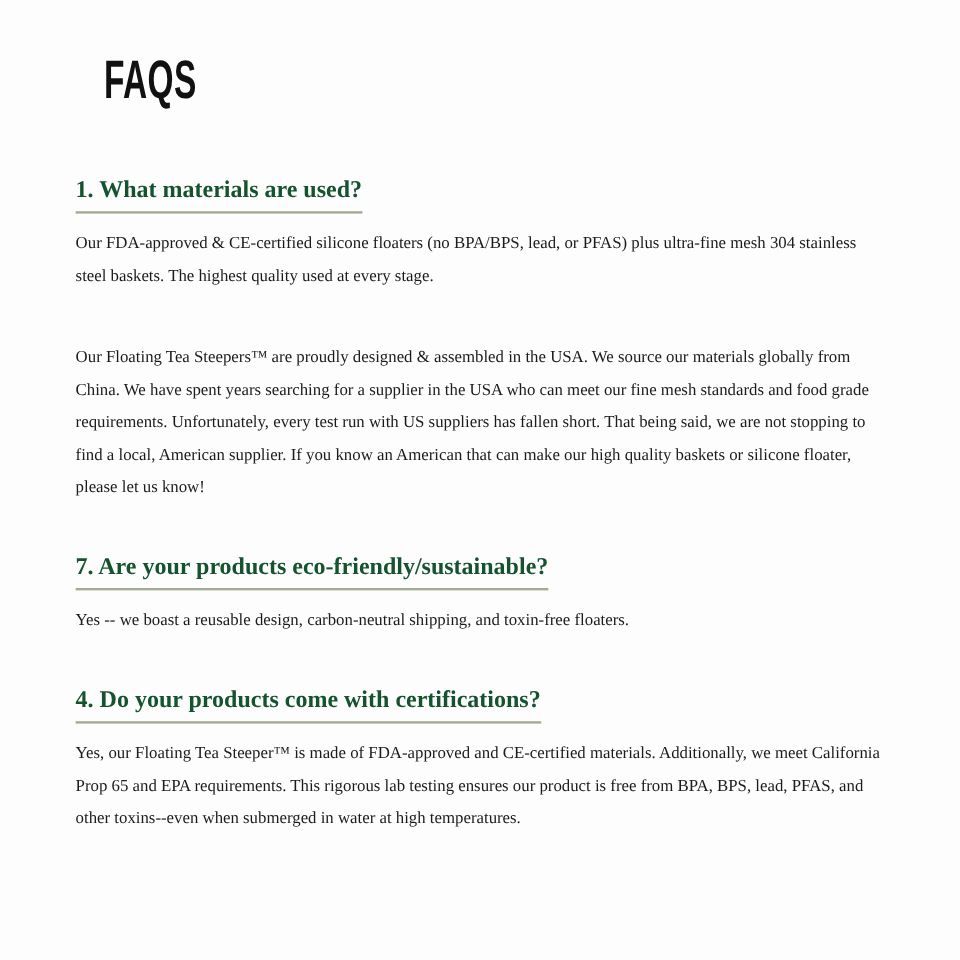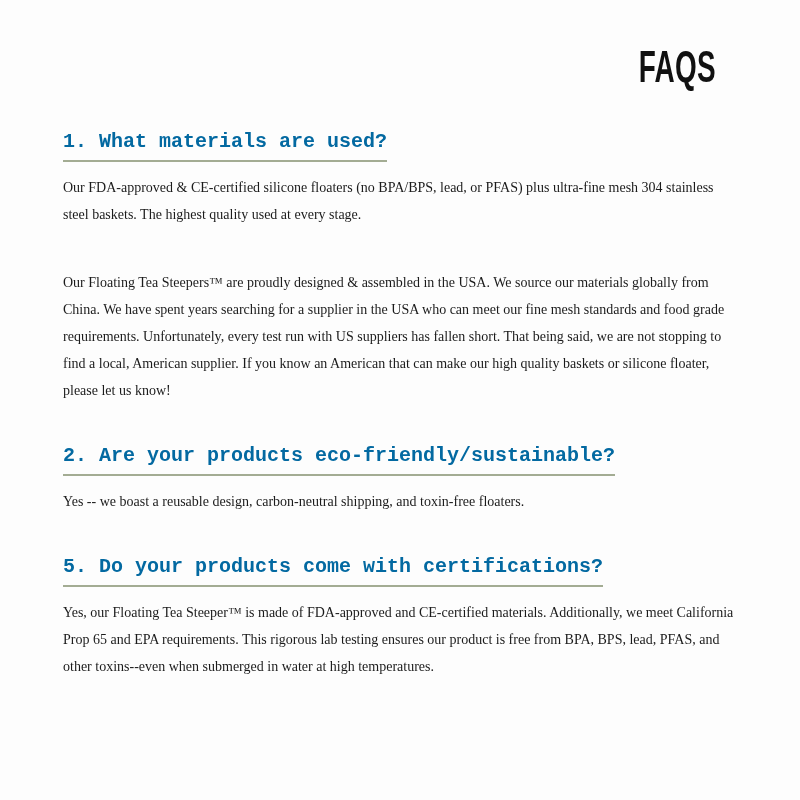--- a/index.html
+++ b/index.html
@@ -15,46 +15,45 @@
     font-family: "Liberation Serif", serif;
     color: var(--text-color);
     overflow: hidden;
   }
   .page {
     width: 800px;
     height: 800px;
     padding: 44px 60px 0 63px;
   }
   .title-wrap {
-    text-align: right;
-    margin-bottom: 42px;
+    text-align: left;
+    margin-bottom: 58px;
   }
   .page-title {
     display: inline-block;
     font-family: "Liberation Sans", sans-serif;
     font-weight: bold;
     font-size: 45px;
     line-height: 45px;
     letter-spacing: 0.5px;
     color: #111;
     transform: scaleX(0.62);
     transform-origin: center;
   }
   .faq-item {
     margin-bottom: 41px;
   }
   .faq-question {
     display: inline-block;
     font-size: 20px;
     font-weight: bold;
     line-height: 22px;
-    color: #0369a1;
+    color: #14532d;
     padding-bottom: 7px;
     border-bottom: 2px solid var(--underline-color);
-    font-family: Liberation Mono, monospace;
   }
   .faq-answer {
     margin-top: 12px;
     font-size: 14px;
     line-height: 27px;
     max-width: 678px;
   }
 </style>
 </head>
 <body>
@@ -68,22 +67,22 @@
   <div class="faq-item">
     <h2 class="faq-question">1. What materials are used?</h2>
     <p class="faq-answer">Our FDA-approved &amp; CE-certified silicone floaters (no BPA/BPS, lead, or PFAS) plus ultra-fine mesh 304 stainless steel baskets. The highest quality used at every stage.</p>
   </div>
 
   <div class="faq-item">
     <p class="faq-answer">Our Floating Tea Steepers™ are proudly designed &amp; assembled in the USA. We source our materials globally from China. We have spent years searching for a supplier in the USA who can meet our fine mesh standards and food grade requirements. Unfortunately, every test run with US suppliers has fallen short. That being said, we are not stopping to find a local, American supplier. If you know an American that can make our high quality baskets or silicone floater, please let us know!</p>
   </div>
 
   <div class="faq-item">
-    <h2 class="faq-question">2. Are your products eco-friendly/sustainable?</h2>
+    <h2 class="faq-question">7. Are your products eco-friendly/sustainable?</h2>
     <p class="faq-answer">Yes -- we boast a reusable design, carbon-neutral shipping, and toxin-free floaters.</p>
   </div>
 
   <div class="faq-item">
-    <h2 class="faq-question">5. Do your products come with certifications?</h2>
+    <h2 class="faq-question">4. Do your products come with certifications?</h2>
     <p class="faq-answer">Yes, our Floating Tea Steeper™ is made of FDA-approved and CE-certified materials. Additionally, we meet California Prop 65 and EPA requirements. This rigorous lab testing ensures our product is free from BPA, BPS, lead, PFAS, and other toxins--even when submerged in water at high temperatures.</p>
   </div>
 
 </div>
 
 </body></html>

